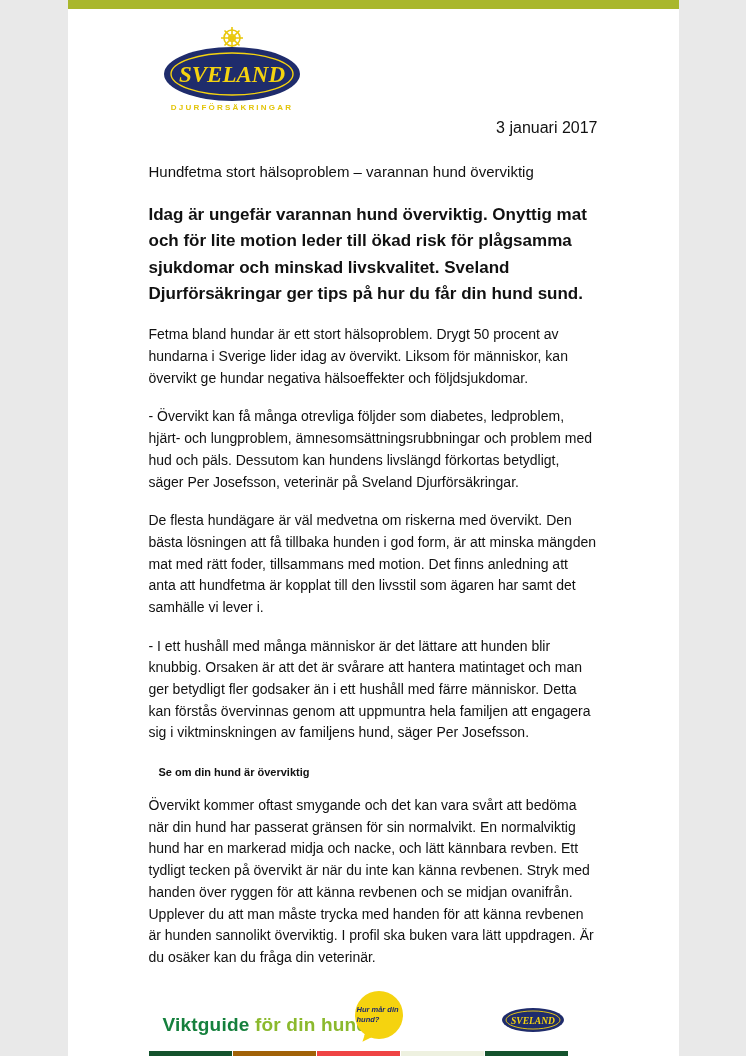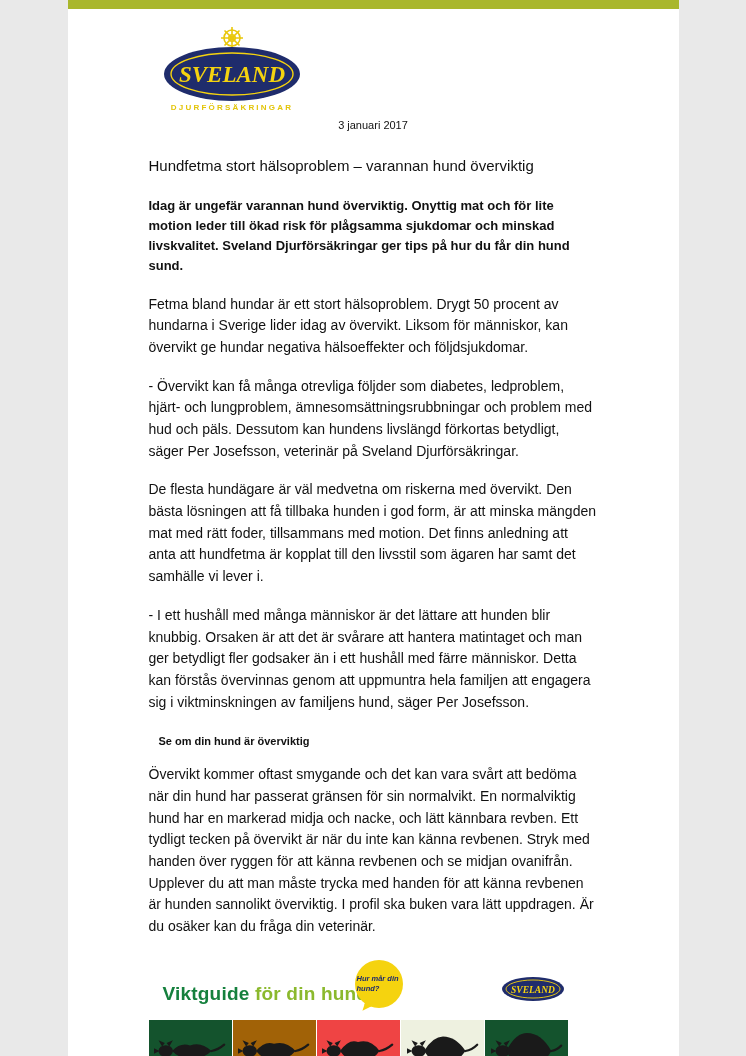--- a/index.html
+++ b/index.html
@@ -6,25 +6,25 @@
   .page {
     width: 611px; min-height: 1056px; background: #ffffff; margin: 0 auto;
     position: relative; font-family: "Liberation Sans", sans-serif; color: #111;
     overflow: hidden;
   }
   .topbar { height: 9px; background: #a9b72c; }
   .content { padding: 0 81px; }
 
   
   .logo-wrap { margin: 16px 0 0 8px; width: 150px; }
-  .date { text-align: center; font-size: 11px; margin-top: 2px; color: #111; }
+  .date { text-align: right; font-size: 16px; margin-top: 2px; color: #111; }
 
   
   .title { font-size: 15px; font-weight: 400; margin: 26px 0 0; color: #111; }
-  .lead { font-weight: 700; font-size: 13px; line-height: 1.55; margin: 22px 0 0; }
+  .lead { font-weight: 700; font-size: 17px; line-height: 1.55; margin: 22px 0 0; }
   .body { font-size: 14px; line-height: 1.55; margin: 17px 0 0; }
   .subheading { font-size: 11px; font-weight: 700; margin: 22px 10px 0; }
 
   
   .infographic { width: 420px; margin: 30px 0 40px 0; position: relative; }
   .ig-titlebar { position: relative; height: 52px; display: flex; align-items: center; }
   .ig-title { font-size: 19px; font-weight: 800; margin-left: 14px; letter-spacing: 0.2px; }
   .t-black { color: #15803d; }
   .t-green { color: #8bb92d; }
   .bubble {

